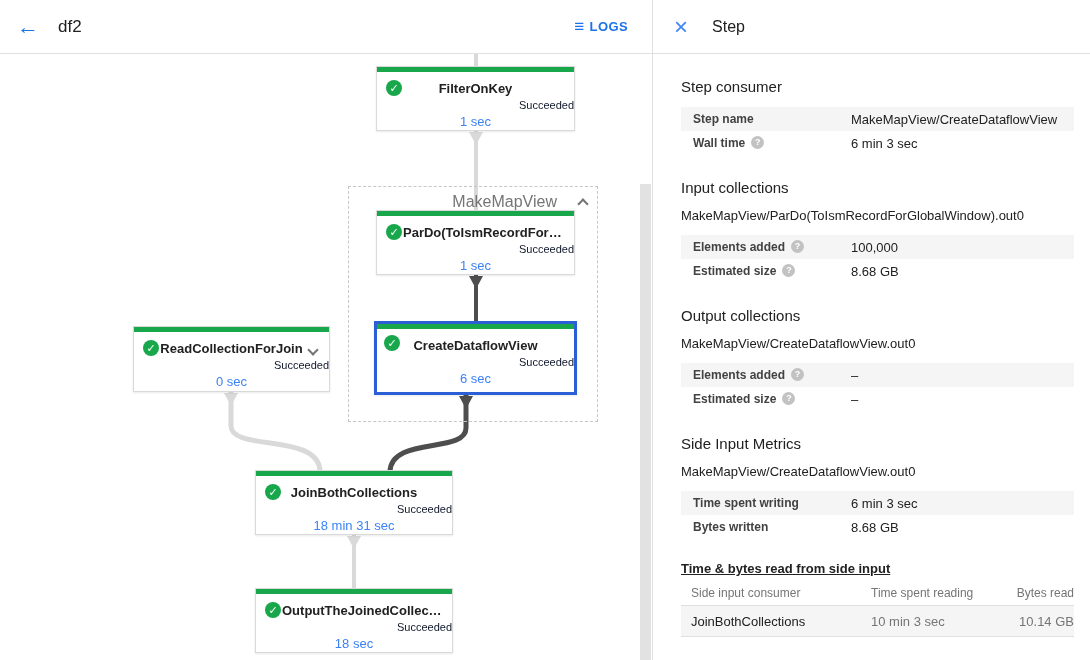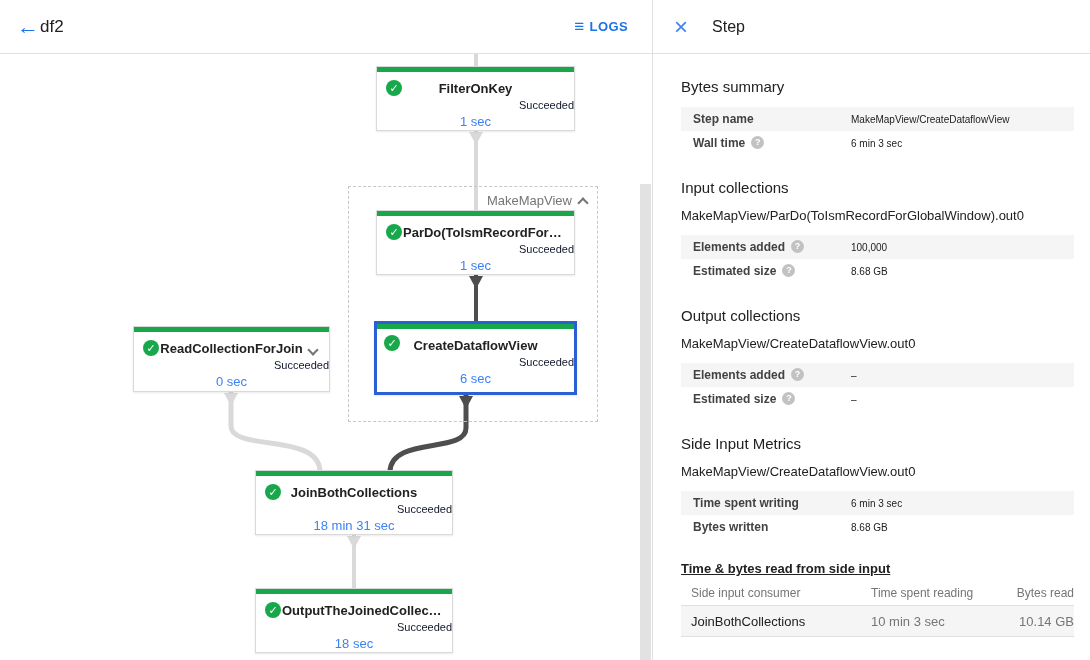--- a/index.html
+++ b/index.html
@@ -5,32 +5,32 @@
   * { margin:0; padding:0; box-sizing:border-box; }
   html,body { width:1090px; height:660px; }
   body { font-family:"Liberation Sans", sans-serif; background:#fff; color:#212121; overflow:hidden; }
   .app { position:relative; width:1090px; height:660px; background:#fff; }
 
   
   .graph-header { position:absolute; left:0; top:0; width:652px; height:54px; background:#fff;
                   border-bottom:1px solid #e0e0e0; display:flex; align-items:center; }
   .back-btn { width:24px; height:24px; margin-left:16px; color:#1a73e8; font-size:22px; line-height:24px;
               text-align:center; cursor:pointer; }
-  .job-title { font-size:17px; color:#212121; }
+  .job-title { margin-left:18px; font-size:17px; color:#212121; }
   .logs-btn { margin-left:auto; margin-right:24px; display:flex; align-items:center; gap:5px;
               color:#1a73e8; font-size:13px; font-weight:bold; letter-spacing:.4px; cursor:pointer; }
   .logs-icon { font-size:17px; font-weight:bold; line-height:14px; }
 
   
   .graph-area { position:absolute; left:0; top:54px; width:652px; height:606px; background:#fff; overflow:hidden; }
   .edges { position:absolute; left:0; top:0; }
 
   .group-box { position:absolute; border:1.5px dashed #c7c7c7; background:transparent; }
-  .group-label { position:absolute; top:6px; right:10px; display:flex; align-items:center; gap:7px;
-                 color:#757575; font-size:13px; cursor:pointer; }
+  .group-label { position:absolute; top:6px; right:10px; display:flex; align-items:center; gap:22px;
+                 color:#757575; font-size:16px; cursor:pointer; }
 
   .node { position:absolute; background:#fff; border:1px solid #d9d9d9; box-shadow:0 1px 2px rgba(0,0,0,.09);
           cursor:pointer; }
   .node .bar { height:5px; width:100%; background:#18a84b; }
   .node.selected { border:3px solid #2b5fd6; }
   .check { position:absolute; left:9px; top:13px; width:16px; height:16px; border-radius:50%;
            background:#18a84b; color:#fff; font-size:11px; line-height:16px; text-align:center; }
   .node.selected .check { left:7px; top:11px; }
   .node-title { display:block; text-align:center; margin-top:9px; font-size:13px; font-weight:bold;
                 color:#212121; padding:0 26px; white-space:nowrap; overflow:hidden; }
@@ -50,21 +50,21 @@
   .panel-header { height:54px; border-bottom:1px solid #e0e0e0; display:flex; align-items:center; }
   .close-btn { margin-left:21px; color:#4285f4; font-size:24px; line-height:22px; cursor:pointer; }
   .panel-title { margin-left:24px; font-size:16px; color:#212121; }
 
   .panel-body { padding:0 16px 0 28px; }
   .section-h { font-size:15px; color:#212121; margin-top:24px; margin-bottom:12px; }
   .coll-name { font-size:13px; color:#212121; margin-bottom:12px; }
   .kv { display:flex; align-items:center; height:24px; padding-left:12px; font-size:12px; }
   .kv.alt { background:#f5f5f5; }
   .kv-label { flex:0 0 158px; font-weight:bold; color:#424242; display:flex; align-items:flex-start; gap:6px; }
-  .kv-value { font-size:10px; color:#212121; }
+  .kv-value { font-size:13px; color:#212121; }
   .help { width:13px; height:13px; border-radius:50%; background:#c2c2c2; color:#fff; font-size:9px;
           font-weight:bold; line-height:13px; text-align:center; cursor:pointer; flex:0 0 13px; }
 
   .tbl-h { font-size:13px; font-weight:bold; color:#212121; margin-top:22px; margin-bottom:4px;text-decoration:underline; }
   .tbl { width:100%; }
   .tbl-row { display:flex; align-items:center; border-bottom:1px solid #e0e0e0; }
   .tbl-row.head { height:26px; color:#757575; font-size:12px; }
   .tbl-row.data { height:31px; background:#f5f5f5; font-size:13px; }
   .c1 { flex:1 1 auto; padding-left:10px; }
   .c2 { flex:0 0 125px; }
@@ -164,21 +164,21 @@
   </div>
 
   <div class="panel">
     <div class="panel-header">
       <div class="close-btn">×</div>
       <div class="panel-title">Step</div>
     </div>
 
     <div class="panel-body">
 
-      <div class="section-h">Bytes summary</div>
+      <div class="section-h">Step consumer</div>
       <div class="kv alt">
         <span class="kv-label">
             <span>Step name</span>
           </span>
         <span class="kv-value">MakeMapView/CreateDataflowView</span>
       </div>
       <div class="kv">
         <span class="kv-label">
             <span>Wall time</span>
             <span class="help">?</span>

